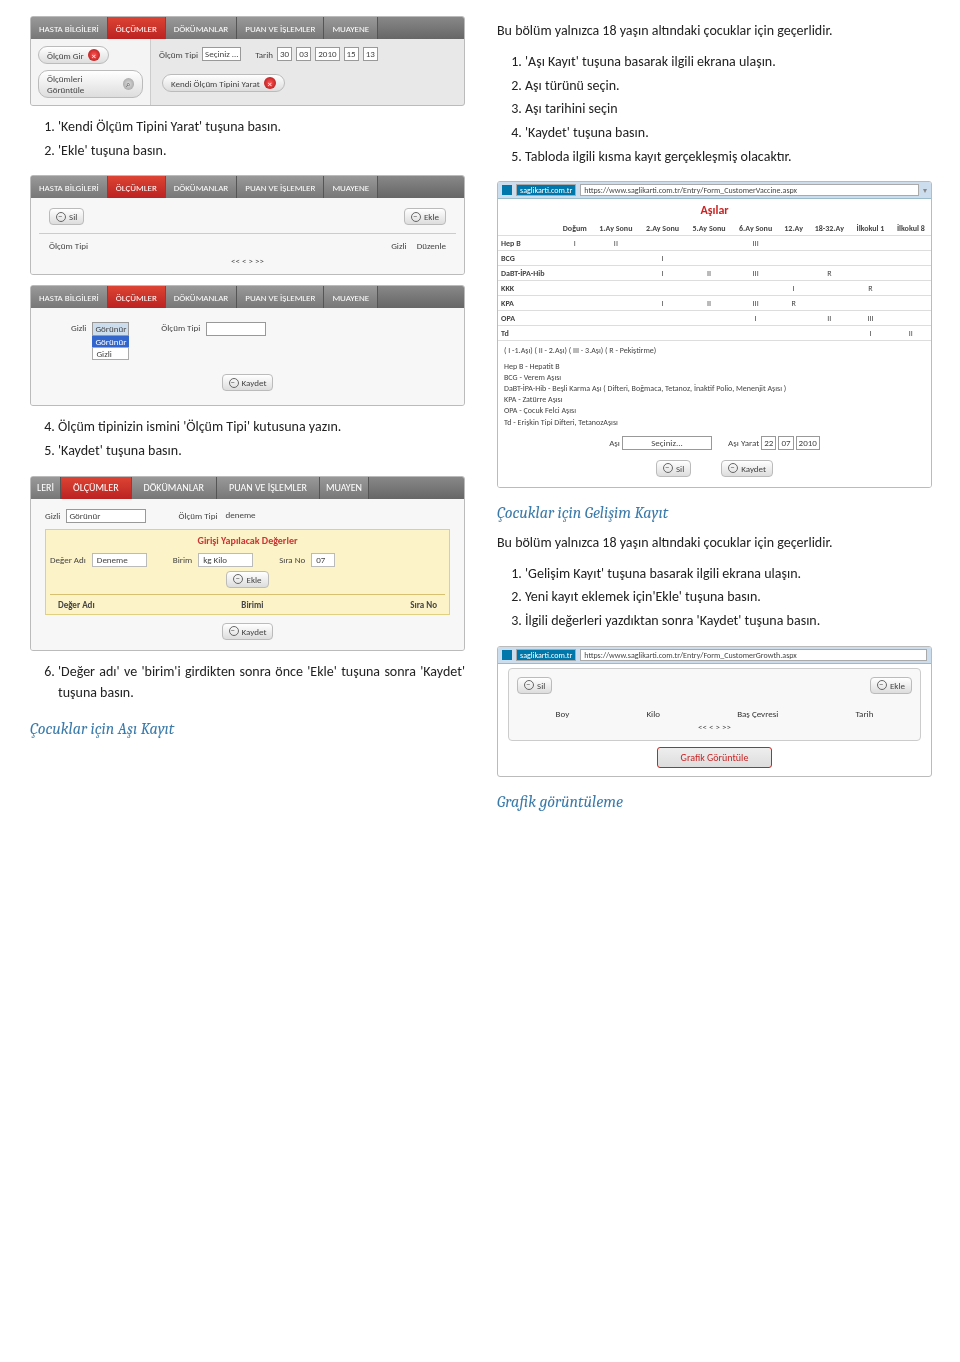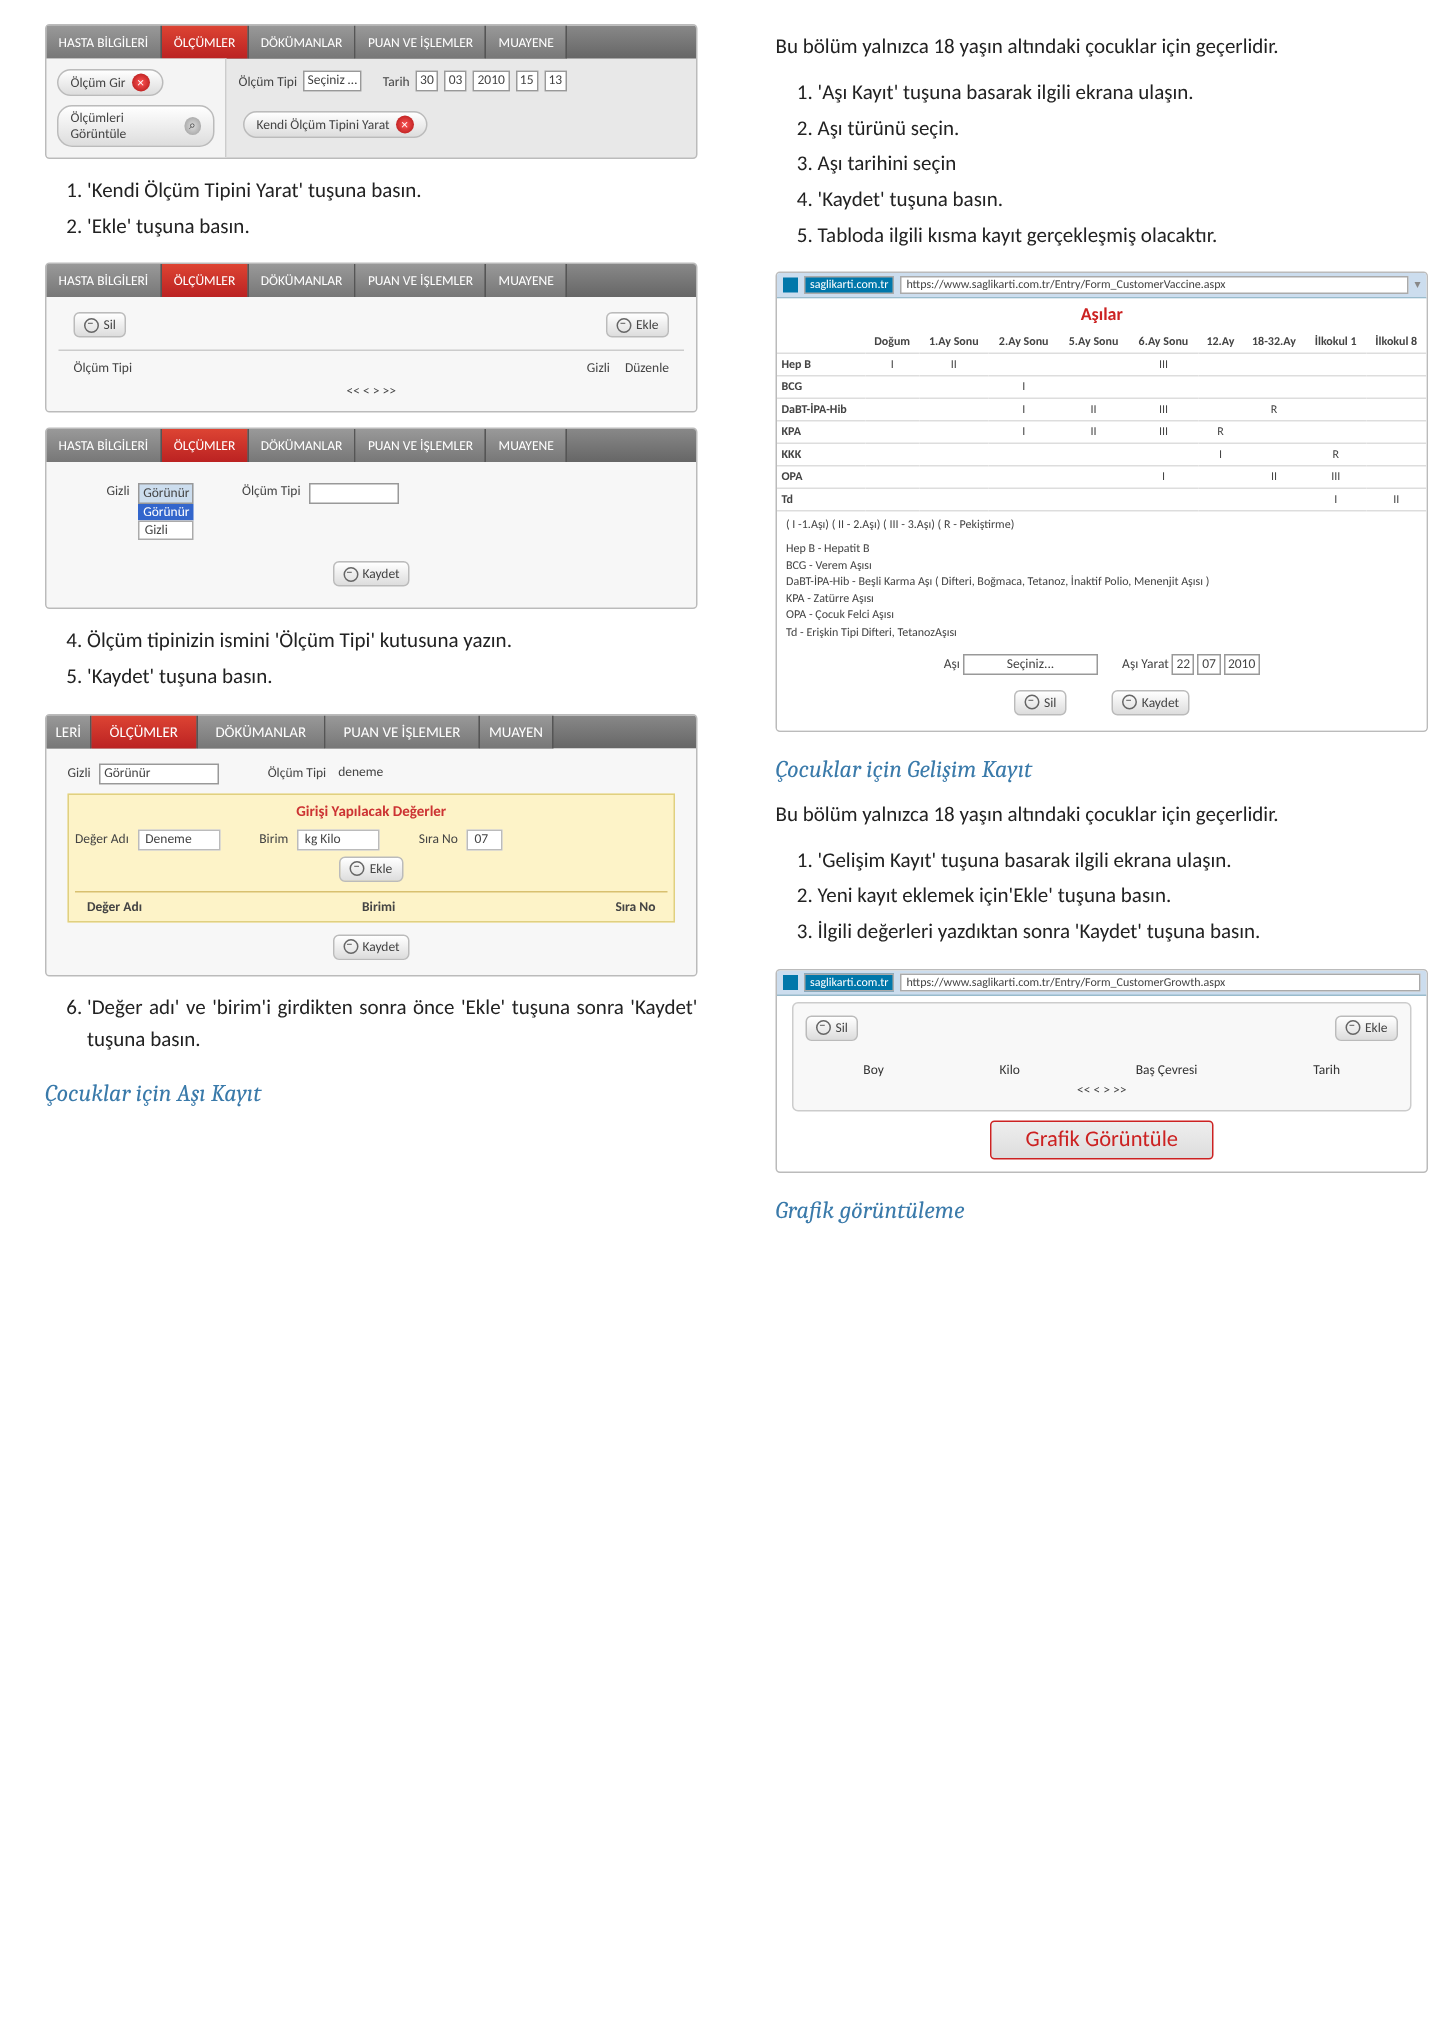--- a/index.html
+++ b/index.html
@@ -1,17 +1,17 @@
 <!DOCTYPE html>
 <html><head>
 <meta charset="utf-8">
 <style>
   * { box-sizing: border-box; margin: 0; padding: 0; }
   body { font-family: Calibri, Arial, sans-serif; font-size: 13px; color: #222; background: #fff; width: 960px; margin: 0 auto; padding: 10px 30px; }
-  .two-col { display: flex; gap: 52px; }
+  .two-col { display: flex; gap: 32px; }
   .col { flex: 1; min-width: 0; }
   .col-left { flex: 0 0 435px; }
   .col-right { flex: 0 0 435px; }
 
   .screenshot { border: 1px solid #bbb; background: #e8e8e8; border-radius: 3px; margin: 6px 0 10px 0; padding: 0; overflow: hidden; font-size: 9px; color: #444; }
   .tabbar { display: flex; background: linear-gradient(#888,#666); padding: 0; height: 22px; align-items: stretch; }
   .tab { padding: 4px 8px; color: #fff; font-size: 9px; background: linear-gradient(#999,#777); border-right: 1px solid #555; display: flex; align-items: center; }
   .tab.active { background: linear-gradient(#d43,#b22); }
   .pane { background: #f7f7f7; padding: 8px; }
   .sidebtn { display: inline-flex; align-items: center; background: linear-gradient(#fff,#ddd); border: 1px solid #bbb; border-radius: 10px; padding: 2px 8px; font-size: 9px; margin: 3px; gap: 4px; }
@@ -35,21 +35,21 @@
   .asilar th { font-weight:bold; }
   .legend { font-size:8px; line-height:1.4; padding:4px 6px; }
   .urlbar { background:#cde; border-bottom:1px solid #9bc; padding:2px 4px; font-size:8px; display:flex; align-items:center; gap:4px; }
   .urlbar .sq { width:10px; height:10px; background:#07a; display:inline-block; }
   .urlbar .field { background:#fff; border:1px solid #aaa; padding:0 3px; font-size:8px; flex:0 0 auto; }
 
   
   .gelisim-title { text-align:center; color:#c22; font-weight:bold; font-size:12px; padding:4px 0; }
   .gelisim-inner { background:#f8f8f8; border:1px solid #ccc; margin:4px 10px 6px; border-radius:4px; padding:8px; font-size:9px; }
   .gelisim-cols { display:flex; justify-content:space-around; font-size:9px; color:#333; }
-  .grafik-btn { display:inline-block; background:linear-gradient(#eee,#ddd); border:1px solid #c22; color:#c22; border-radius:3px; padding:3px 23px; font-size:15px; }
+  .grafik-btn { display:inline-block; background:linear-gradient(#eee,#ddd); border:1px solid #c22; color:#c22; border-radius:3px; padding:3px 23px; font-size:10px; }
 
   
   .yellow { background:#fdf3c8; border:1px solid #e0d080; padding:4px; font-size:9px; margin-top:6px; }
   .yellow .title { text-align:center; color:#c33; font-weight:bold; font-size:10px; margin-bottom:6px; }
   .yellow .row { display:flex; align-items:center; gap:6px; margin-bottom:4px; }
   .yellow .fld { background:#fff; border:1px solid #bbb; padding:0 4px; font-size:9px; height:14px; display:inline-block; }
   .yellow .hrow { display:flex; justify-content:space-between; padding:4px 8px 0; }
   .yellow .hlab { font-size:9px; font-weight:bold; }
 
   
@@ -302,41 +302,41 @@
                 <td></td>
                 <td>I</td>
                 <td>II</td>
                 <td>III</td>
                 <td></td>
                 <td>R</td>
                 <td></td>
                 <td></td>
               </tr>
               <tr>
+                <td>KKK</td>
+                <td></td>
+                <td></td>
+                <td></td>
+                <td></td>
+                <td></td>
+                <td>I</td>
+                <td></td>
+                <td>R</td>
+                <td></td>
+              </tr>
+              <tr>
                 <td>KPA</td>
                 <td></td>
                 <td></td>
                 <td>I</td>
                 <td>II</td>
                 <td>III</td>
                 <td>R</td>
                 <td></td>
                 <td></td>
-                <td></td>
-              </tr>
-              <tr>
-                <td>KKK</td>
-                <td></td>
-                <td></td>
-                <td></td>
-                <td></td>
-                <td></td>
-                <td>I</td>
-                <td></td>
-                <td>R</td>
                 <td></td>
               </tr>
               <tr>
                 <td>OPA</td>
                 <td></td>
                 <td></td>
                 <td></td>
                 <td></td>
                 <td>I</td>
                 <td></td>

